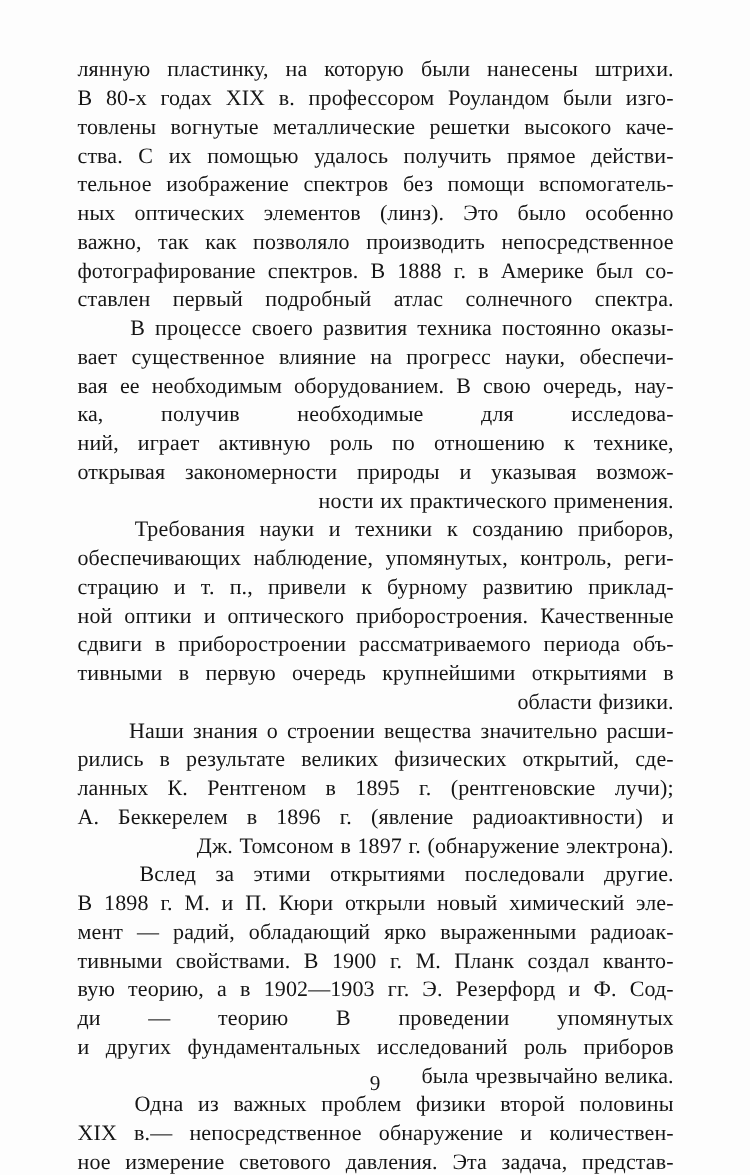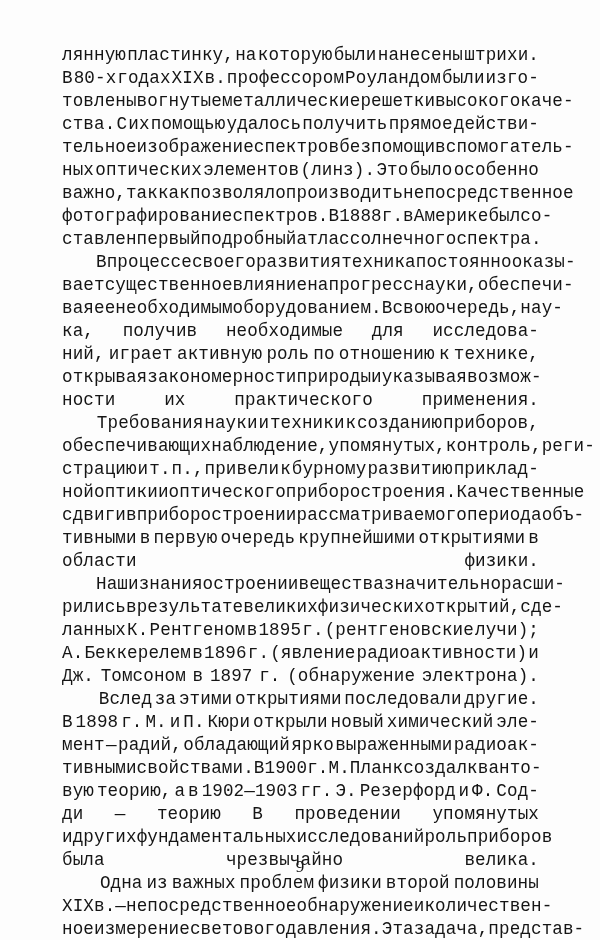--- a/index.html
+++ b/index.html
@@ -26,42 +26,41 @@
   
   #text-block {
     position: absolute;
     left: 62px;
     top: 44px;
     width: 477px;
   }
 
   .para {
     margin: 0;
-    font-family: Liberation Mono, monospace;
   }
 
   
   .line {
     display: flex;
     width: 477px;
     height: 23px;
     line-height: 23px;
     font-size: 17.6px;
     letter-spacing: 0.1px;
     white-space: pre;
     font-weight: 400;
     color: #151515;
   }
   
   .line.just {
     justify-content: space-between;
   }
   
   .line.last {
-    justify-content: space-between;
+    justify-content: flex-end;
   }
   .line.last .w + .w {
     margin-left: 0.30em;
   }
   
   .indent {
     display: inline-block;
     width: 34px;
     flex: 0 0 34px;
   }

